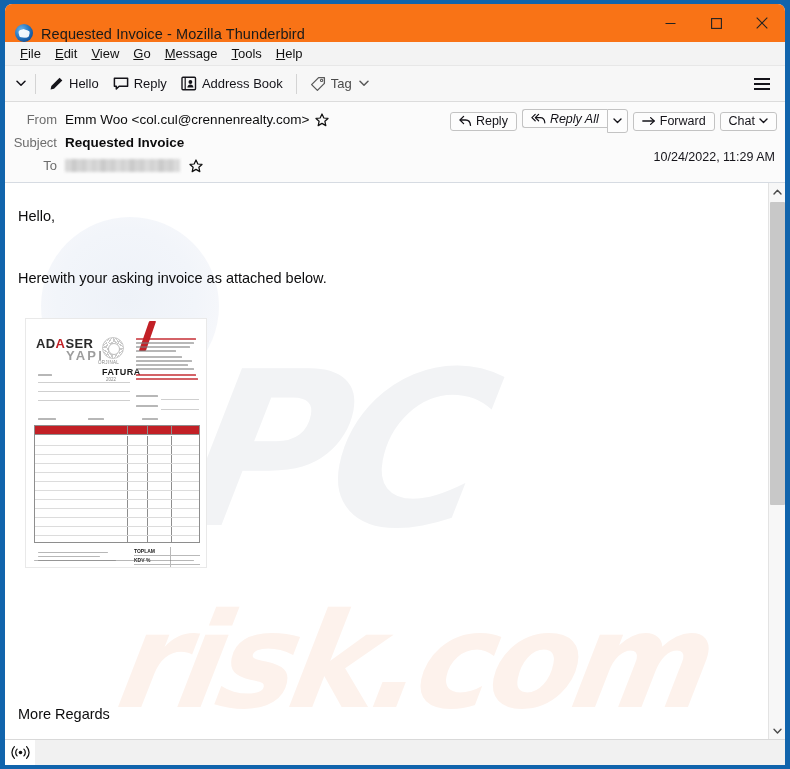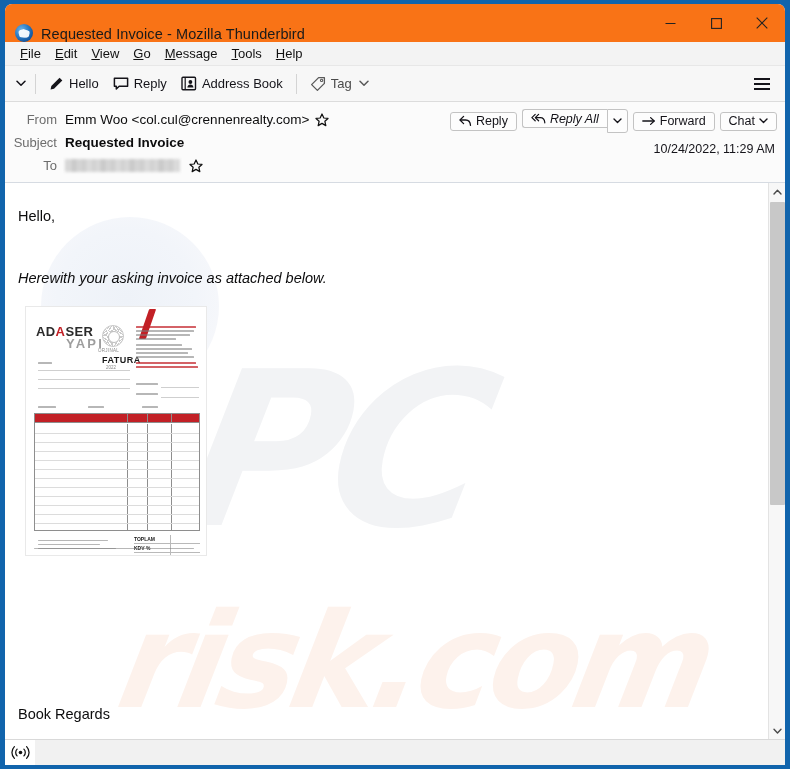--- a/index.html
+++ b/index.html
@@ -191,21 +191,21 @@
   .act-group .act-btn { margin-left: 0; border-radius: 3px 0 0 3px; border-right: none; }
   .act-group .act-chev {
     display: flex; align-items: center; justify-content: center;
     width: 21px; height: 24px;
     border: 1px solid #c3c3c3;
     background: #fdfdfd;
     border-radius: 0 3px 3px 0;
   }
   #msg-date {
     position: absolute;
-    right: 10px; top: 40px;
+    right: 10px; top: 48px;
     font-size: 12.5px;
     color: #15141a;
     white-space: nowrap;
   }
 
   
   #body-wrap {
     flex: 1 1 auto;
     position: relative;
     background: #ffffff;
@@ -266,21 +266,21 @@
     border-radius: 50%;
     background: #fdeee6;
   }
   #body-content { position: relative; z-index: 2; }
   .body-line {
     font-size: 14.5px;
     color: #0c0c0d;
     line-height: 1.35;
   }
   #body-greeting { margin-bottom: 42px; }
-  #body-text { margin-bottom: 18px; font-style: italic; }
+  #body-text { margin-bottom: 30px; }
 
   
   #invoice {
     width: 182px; height: 250px;
     background: #ffffff;
     position: relative;
     margin-left: 7px;
     border: 1px solid #e9e9e9;
     overflow: hidden;
     font-family: "Liberation Sans", sans-serif;
@@ -725,21 +725,21 @@
 
             <div class="inv-microtext" style="left:12px;top:233px;width:70px;height:1.2px;"></div>
             <div class="inv-microtext" style="left:12px;top:237px;width:62px;height:1.2px;"></div>
             <div class="inv-microtext" style="left:12px;top:241px;width:78px;height:1.2px;"></div>
             <div id="inv-footnote">
               <div class="inv-microtext" style="left:0;top:0;width:160px;height:1.2px;"></div>
             </div>
           </div>
         </div>
 
-        <div class="body-line" id="body-sign">Book Regards</div>
+        <div class="body-line" id="body-sign">More Regards</div>
       </div>
 
       <div id="vscroll">
         <div class="sb-arrow">
           <svg width="9" height="6" viewBox="0 0 9 6">
               <path d="M1 5 4.5 1.3 8 5" fill="none" stroke="#4a4a4a" stroke-width="1.4" stroke-linecap="round" stroke-linejoin="round"></path>
             </svg>
         </div>
         <div id="sb-track">
           <div id="sb-thumb"></div>

